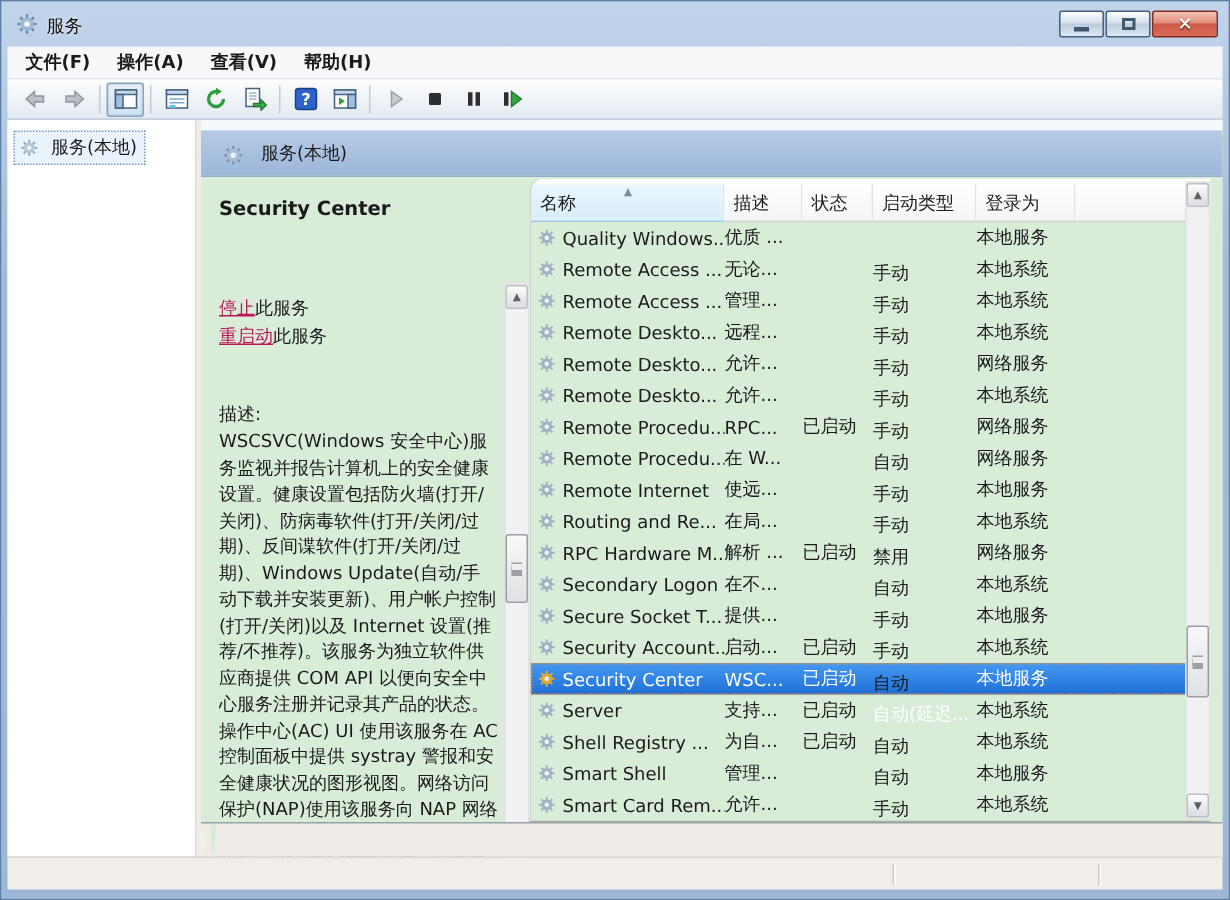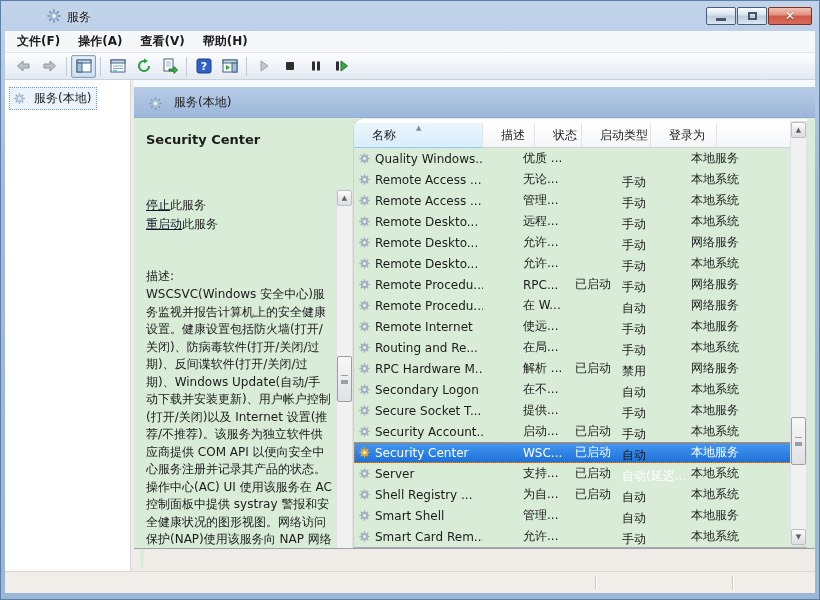--- a/index.html
+++ b/index.html
@@ -3,21 +3,21 @@
 <meta charset="utf-8">
 <style>
   * { box-sizing: border-box; margin:0; padding:0; }
   html,body { width:820px; height:600px; }
   body { font-family:"DejaVu Sans","Liberation Sans",sans-serif; font-size:12px; color:#1b1b1b; overflow:hidden; }
 
   .window { position:relative; width:820px; height:600px;
     background:linear-gradient(#c2d4ea,#a3bcda 30%,#9cb6d6); border:1px solid #5d7ea6; }
 
   
-  .titlebar { position:absolute; left:0; top:0; right:0; height:30px;margin-left:36px; }
+  .titlebar { position:absolute; left:0; top:0; right:0; height:30px; }
   .title-icon { position:absolute; left:9px; top:7px; width:16px; height:16px; }
   .title-text { position:absolute; left:30px; top:8px; color:#111; text-shadow:0 0 3px rgba(255,255,255,.8); }
   .win-buttons { position:absolute; right:7px; top:6px; display:flex; gap:1px; }
   .win-btn { width:30px; height:18px; border:1px solid #44607c; border-radius:2px;
     background:linear-gradient(#fdfeff,#d6e1ec 45%,#bccbdb 50%,#dde7f1);
     display:flex; align-items:center; justify-content:center; position:relative; }
   .win-btn.close { width:44px; border-color:#7e2e24;
     background:linear-gradient(#f4c4b6,#e08d7c 45%,#cb5a47 50%,#d96a56); }
   .glyph-min { width:10px; height:3px; background:#41586e; margin-top:7px; }
   .glyph-restore { width:9px; height:8px; border:2px solid #41586e; }
@@ -45,51 +45,51 @@
   .right { position:absolute; left:129px; top:0; right:0; height:491px; background:#d8ecd8; }
   .right-top { position:absolute; left:0; top:0; right:0; height:7px; background:#f6f9fc; }
   .band { position:absolute; left:0; top:7px; right:0; height:31px;
     background:linear-gradient(#b7cbe5,#9cb7da); border-bottom:1px solid #92add0;
     display:flex; align-items:center; gap:9px; padding-left:14px; }
 
   
   .descpane { position:absolute; left:0; top:38px; width:219px; bottom:0; }
   .svc-title { position:absolute; left:12px; top:14px; font-weight:bold; font-size:13px; }
   .svc-links { position:absolute; left:12px; top:78px; line-height:19px; }
-  .link { color:#0f172a; text-decoration:underline; cursor:pointer;text-align:center; }
+  .link { color:#be185d; text-decoration:underline; cursor:pointer;text-align:center; }
   .desc-label { position:absolute; left:12px; top:150px; }
   .desc-text { position:absolute; left:12px; top:168px; width:186px; height:298px; overflow:hidden; line-height:17.5px; }
 
   
   .vscroll { position:absolute; width:17px; background:#f2f1f1; border:1px solid #e2e1e1; }
   .sb-btn { position:absolute; left:0; width:15px; height:16px; border:1px solid #bcc0c6; border-radius:2px;
     background:linear-gradient(#fefefe,#e9eaec 50%,#dcdee2); display:flex; align-items:center; justify-content:center;
     font-size:7px; color:#5e6266; }
   .sb-up { top:0; }
   .sb-down { bottom:0; }
   .sb-thumb { position:absolute; left:0; width:15px; border:1px solid #9b9fa5; border-radius:2px;
     background:linear-gradient(#f8f8f8,#dfe1e4); display:flex; align-items:center; justify-content:center; }
   .grip { width:7px; border-top:1px solid #9b9fa5; box-shadow:0 2px 0 #9b9fa5, 0 4px 0 #9b9fa5; height:5px; margin-top:-4px; }
   .desc-scroll { left:202px; top:71px; height:397px; }
   .list-scroll { right:0; top:2px; bottom:1px; }
 
   
   .list { position:absolute; left:219px; top:39px; width:454px; height:429px; background:#d8ecd8;
     border-top-left-radius:9px; border-left:1px solid #cfd3cf; border-bottom:1px solid #a9ada9; overflow:hidden; }
   .lheader { height:29px; background:#fff; border-top-left-radius:9px; display:flex; align-items:flex-end; }
-  .hcell { height:25px; display:flex; align-items:center; padding-left:18px; background:linear-gradient(#fff,#f3f5f7);
+  .hcell { height:25px; display:flex; align-items:center; padding-left:6px; background:linear-gradient(#fff,#f3f5f7);
     border-right:1px solid #e3e3e3; border-bottom:1px solid #d2d2d2; position:relative; white-space:nowrap; overflow:hidden; }
   .hcell.sorted { background:linear-gradient(#eaf6fd,#d9edfb); border-bottom:1px solid #9cc8e8; }
   .sort-arrow { position:absolute; left:62px; top:1px; font-size:7px; color:#7a8aa0; }
   .h-name{width:129px;} .h-desc{width:52px;font-family:Liberation Serif, serif;} .h-status{width:47px;} .h-startup{width:69px;} .h-logon{width:66px;}
   .h-fill{flex:1; border-right:none;}
   .lrows { width:437px; }
   .lrow { display:flex; align-items:center; height:21px; padding-left:4px; white-space:nowrap; }
   .gicon { width:13px; height:13px; margin-right:4px; flex:0 0 13px; }
-  .c-name{width:108px; overflow:hidden;} .c-desc{width:52px; overflow:hidden;margin-left:40px;} .c-status{width:47px;}
+  .c-name{width:108px; overflow:hidden;} .c-desc{width:52px; overflow:hidden;} .c-status{width:47px;}
   .c-startup{width:69px; overflow:hidden;margin-top:48px;} .c-logon{width:66px;}
   .lrow.sel { background:linear-gradient(#459af3,#1e6fd6); color:#fff; outline:1px dotted #d98a3a; outline-offset:-1px; }
 
   
   .tabstrip { position:absolute; left:0; right:0; top:468px; height:23px; background:#efece8;
     border-top:1px solid #9aa0a8; display:flex; padding-left:4px; }
   .tab { position:relative; height:21px; margin-right:-7px; }
   .tab-outer { position:absolute; inset:0; background:#6e7b72; clip-path:polygon(0 0,100% 0,76% 100%,24% 100%); }
   .tab-inner { position:absolute; inset:1px 2px 1px 2px; clip-path:polygon(0 0,100% 0,76% 100%,24% 100%);
     display:flex; align-items:center; padding:0 2px; }

